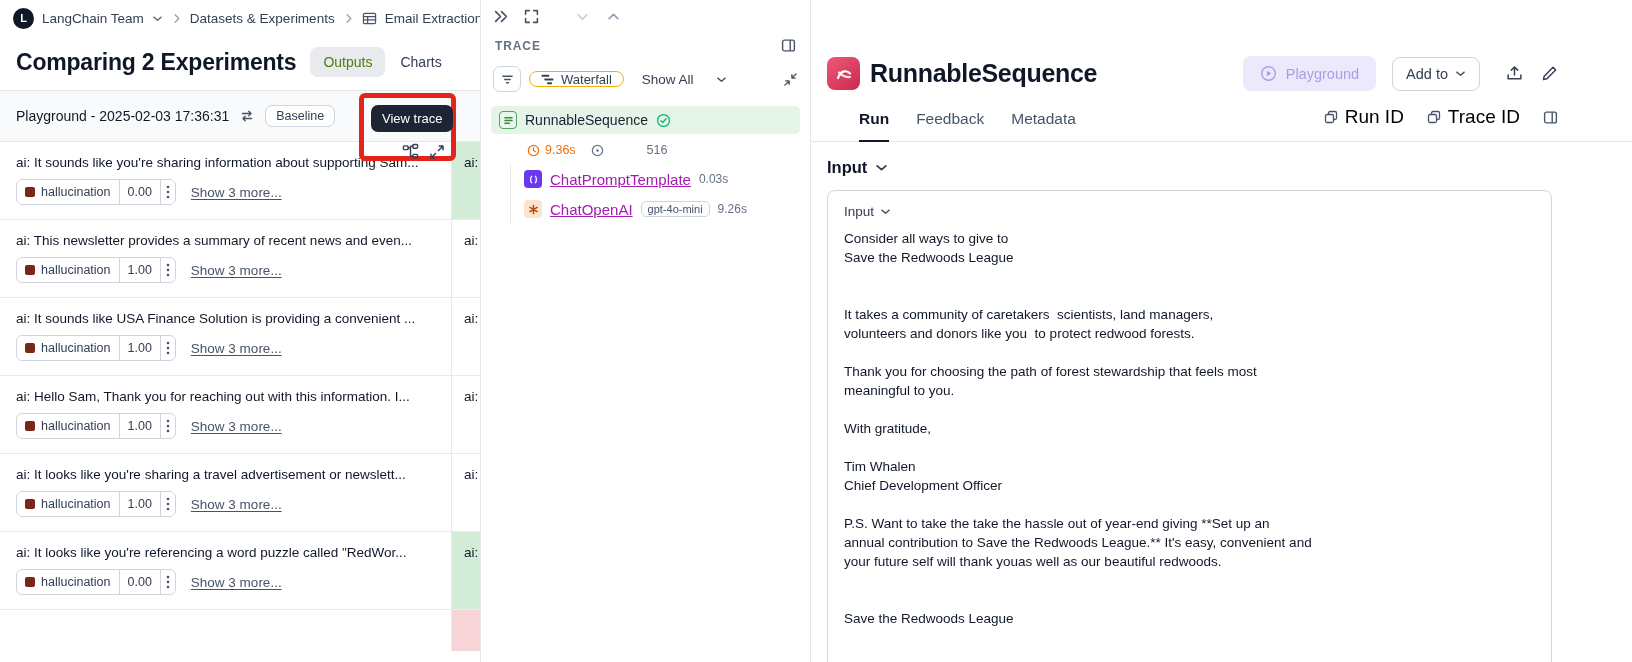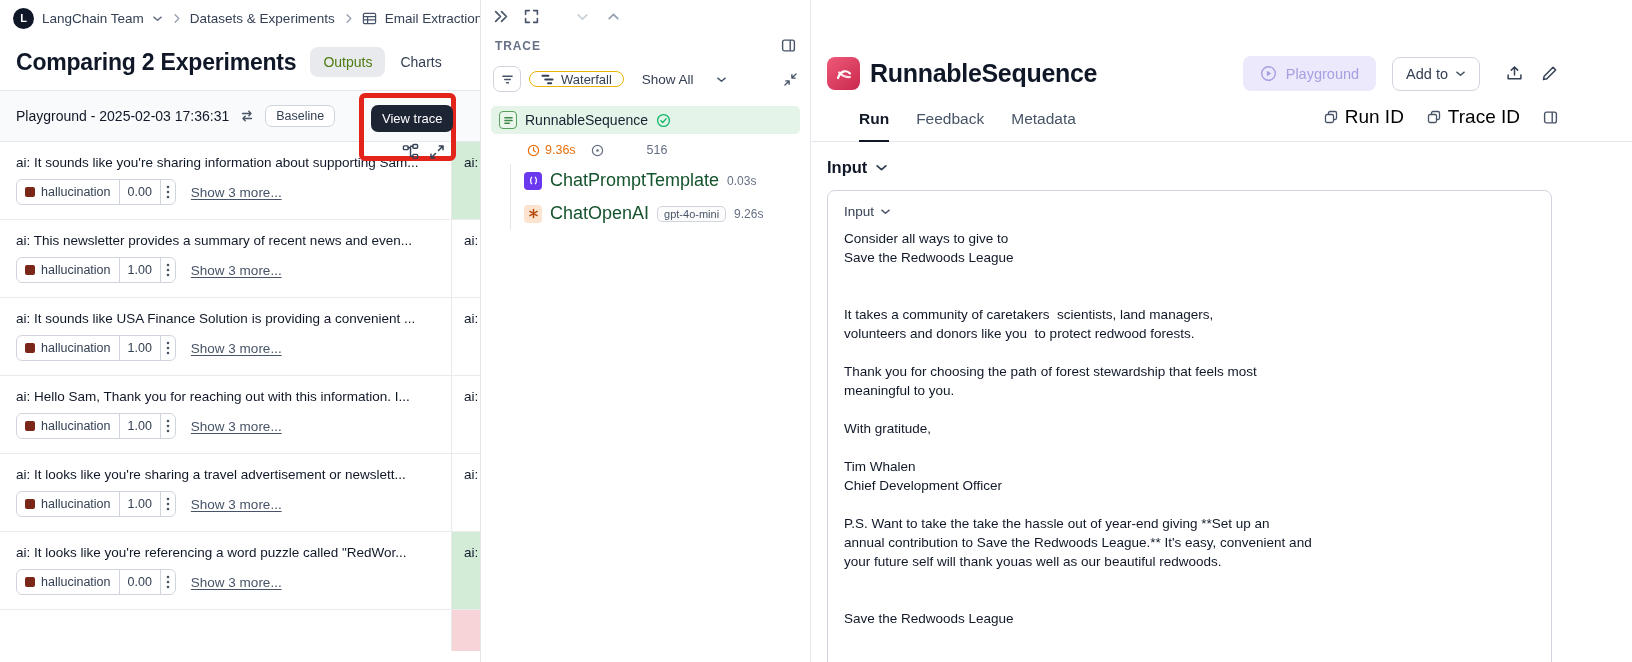--- a/index.html
+++ b/index.html
@@ -68,21 +68,21 @@
   .collapse-btn { margin-left:auto; color:#475467; }
   .tree { padding:6px 10px 0; }
   .tree-root { display:flex; align-items:center; gap:8px; background:#e4f4e8; border-radius:5px; padding:5px 8px; }
   .tree-root-name { font-size:14px; font-weight:500; color:#182230; white-space:nowrap; }
   .tree-stats { display:flex; align-items:center; gap:15px; padding:9px 8px 7px 36px; font-size:12.5px; }
   .stat { display:flex; gap:5px; align-items:center; white-space:nowrap; }
   .stat-time { color:#ea700d; }
   .stat-tok  { color:#667085;gap:43px; }
   .tree-kids { margin-left:19px; border-left:1px solid #e4e7ec; padding-left:11px; }
   .tree-kid { display:flex; align-items:center; gap:8px; padding:6px 2px; }
-  .kid-name { font-size:18px; color:#14532d; white-space:nowrap; }
+  .kid-name { font-size:15px; color:#a21caf; white-space:nowrap;text-decoration:underline; }
   .kid-dur { font-size:12px; color:#667085; white-space:nowrap; }
   .model-badge { border:1px solid #d0d5dd; border-radius:5px; padding:1px 6px; font-size:11px;
     color:#475467; background:#fcfcfd; white-space:nowrap;text-align:center; }
   .sm-icon { width:18px; height:18px; border-radius:4px; flex:none; display:flex; align-items:center; justify-content:center; }
   .seq-icon { background:#eaf6ec; border:1px solid #57a05c; color:#3f8a46; }
   .prompt-icon { background:#6938ef; color:#fff; }
   .openai-icon { background:#fbe3cf; color:#b54708; }
 
   
   .right { flex:1; min-width:0; display:flex; flex-direction:column; overflow:hidden; }

